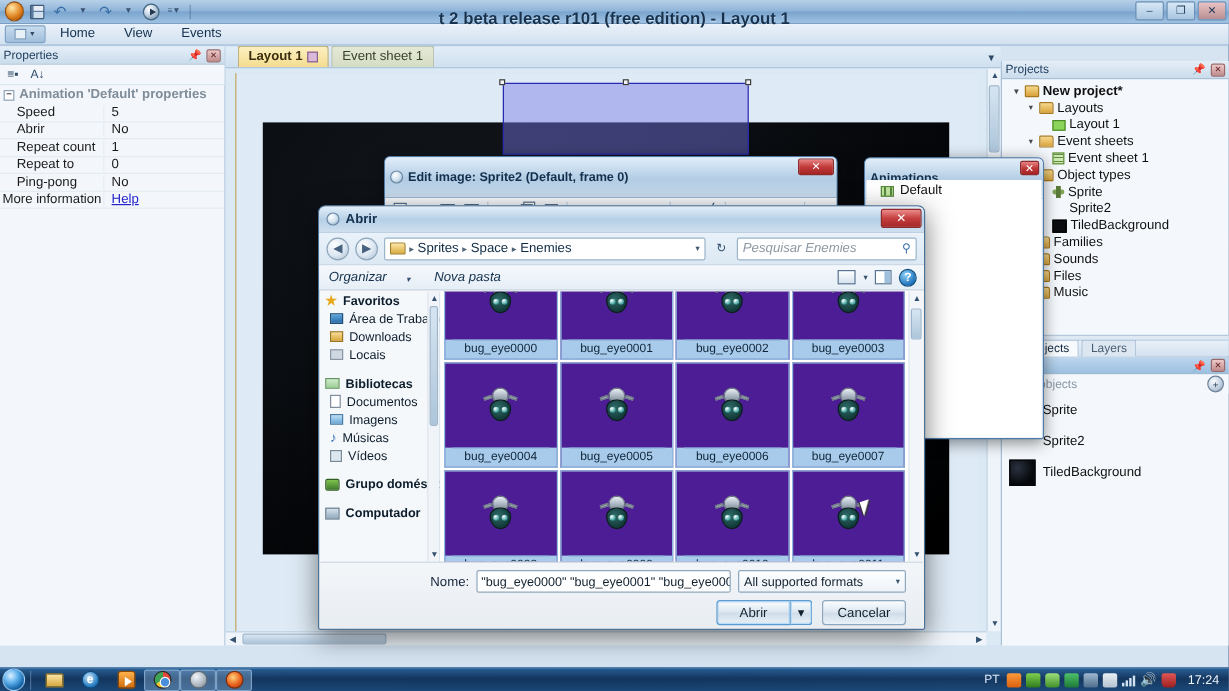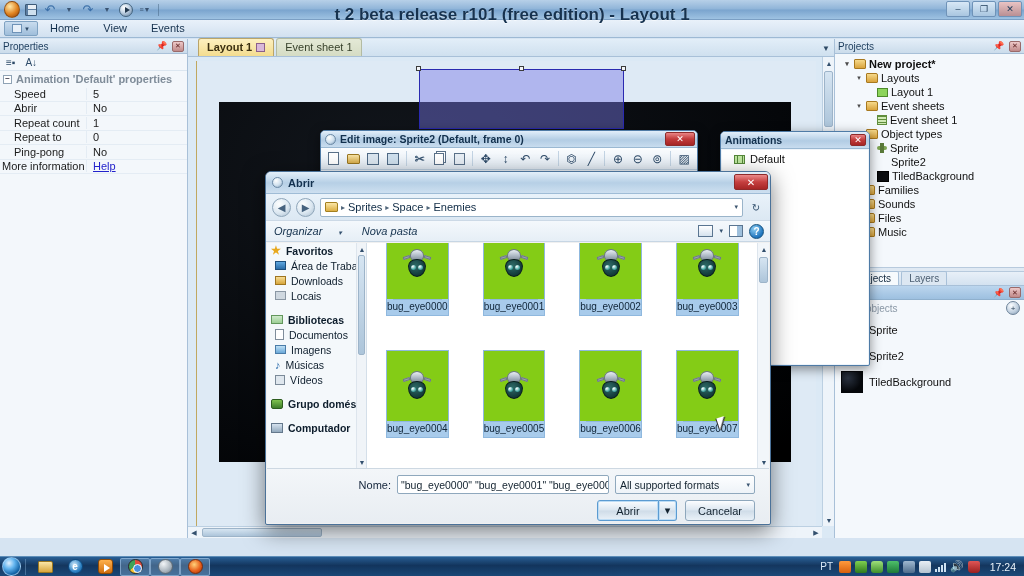--- a/index.html
+++ b/index.html
@@ -76,21 +76,21 @@
   }
   .ico-run::after {
     content:""; position:absolute; left:5px; top:3.5px;
     border-left: 5px solid #23384d; border-top: 3.5px solid transparent; border-bottom: 3.5px solid transparent;
   }
   .qat-sep { width:1px; height:12px; background:rgba(60,90,120,.45); margin:0 2px; }
 
   .title-text {
     position: absolute; left: 0; right: 0; top: 0; height: 29px;
     display: flex; align-items: center; justify-content: center;
-    font-size: 17px; font-weight: bold; color: #16324f;
+    font-size: 14px; font-weight: bold; color: #16324f;
     text-shadow: 0 1px 0 rgba(255,255,255,.55);
     pointer-events: none;
   }
   .wincontrols { position: absolute; right: 2px; top: 1px; display: flex; gap: 2px; }
   .wc {
     width: 24px; height: 16px; border: 1px solid #6f93b8; border-radius: 2px;
     background: linear-gradient(180deg,#d8e8f6,#a9c6e0);
     display: flex; align-items: center; justify-content: center;
     font-size: 9px; color: #1d3a58; cursor: default;
   }
@@ -209,21 +209,21 @@
     position:absolute; left: 222px; top: 8px; width: 205px; height: 60px;
     background: rgba(120,120,230,0.45);
     border: 1px solid #2a2ab0;
   }
   .handle {
     position:absolute; width:5px; height:5px; background:#f0f3f7; border:1px solid #3b3b3b;
   }
 
   
   .panel-proj {
-    position:absolute; right:0; top:0; width:190px; bottom:0;
+    position:absolute; right:0; top:12px; width:190px; bottom:0;
     background:#f4f8fc; border-left:1px solid #a8c0d8;
   }
   .proj-head {
     height:15px; background: linear-gradient(180deg,#e4eef8,#cbdceb);
     border-bottom:1px solid #a8c0d8; display:flex;align-items:center;padding:0 3px;
     font-size:10px;color:#1c3c5c;
   }
   .tree { padding: 3px 0 0 4px; }
   .tnode {
     display:flex; align-items:center; gap:3px; height:14px; font-size:11px; color:#101010;
@@ -297,21 +297,21 @@
 
   
   .win {
     position:absolute;
     background:#eef4fa;
     border:1px solid #4f7ba6;
     border-radius: 5px 5px 2px 2px;
     box-shadow: 0 3px 12px rgba(0,0,0,.45);
   }
   .win-tb {
-    height:17px; border-radius:4px 4px 0 0;
+    height:34px; border-radius:4px 4px 0 0;
     background: linear-gradient(180deg, rgba(225,238,250,.95), rgba(173,201,226,.92) 55%, rgba(198,219,238,.95));
     border-bottom:1px solid #9ab8d2;
     display:flex; align-items:center; padding-left:4px; gap:4px;
     position:relative;
   }
   .win-dot {
     width:11px;height:11px;border-radius:50%;
     background: radial-gradient(circle at 35% 30%,#fdfefe,#cfe0ee 55%,#7e9cb8 100%);
     border:1px solid #6c8aa6;
   }
@@ -439,21 +439,21 @@
 
   .file-pane { flex:1; position:relative; background:#fff; overflow:hidden; }
   .filegrid {
     position:absolute; left:0; top:-32px; right:12px; bottom:0;
     display:grid; grid-template-columns: repeat(4, 1fr); gap:0;
     padding: 0 2px;
     background: #ffffff;
   }
   .fcell {
     display:flex; flex-direction:column; align-items:center; justify-content:center;
-    height:88px; background:#84cc16; border:1px solid #8fb8de; margin:17px;
+    height:88px; background:#4c1d95; border:1px solid #8fb8de; margin:1px;
     position:relative;
   }
   .fthumb {
     flex:1; display:flex;align-items:center;justify-content:center; width:100%;
   }
   .bug {
     width:26px;height:30px; position:relative;
   }
   .bug .head {
     position:absolute; left:6px; top:0; width:14px; height:13px; border-radius:50% 50% 45% 45%;
@@ -887,20 +887,24 @@
         <span class="crumb-fold"></span>
         <span class="crumb-sep">▸</span>
         <span>Sprites</span>
         <span class="crumb-sep">▸</span>
         <span>Space</span>
         <span class="crumb-sep">▸</span>
         <span>Enemies</span>
         <span class="crumb-dd">▾</span>
       </div>
       <span class="refresh">↻</span>
+      <div class="searchbox">
+        <span>Pesquisar Enemies</span>
+        <span class="mag">⚲</span>
+      </div>
     </div>
 
     <div class="dlg-cmd">
       <span class="cmd">
         <span>Organizar</span>
         <span class="dn">▾</span>
       </span>
       <span class="cmd" style="padding-left:12px">
         <span>Nova pasta</span>
       </span>

